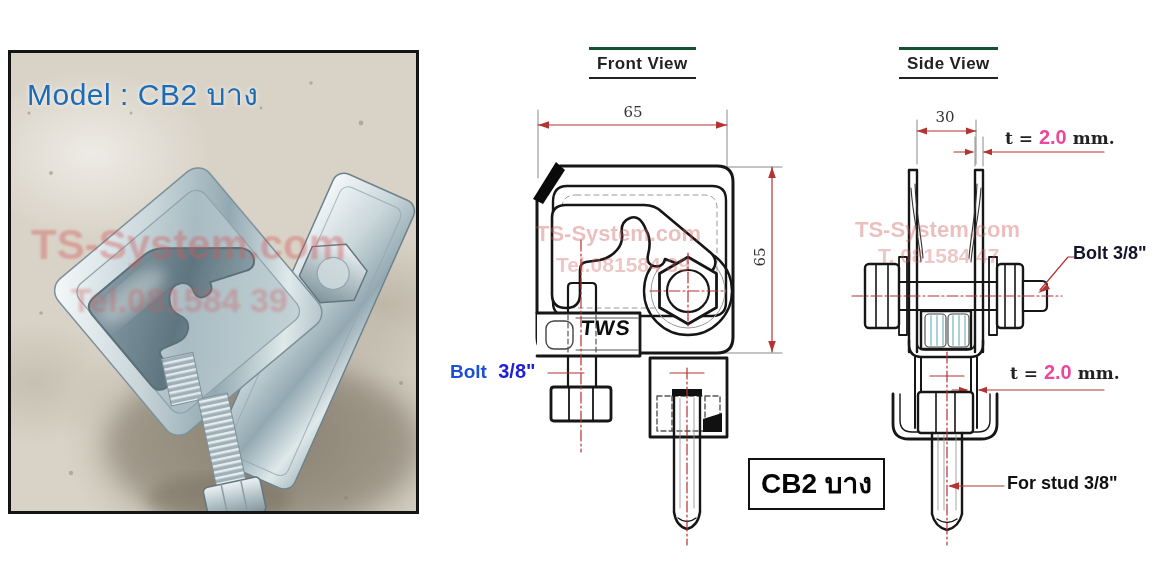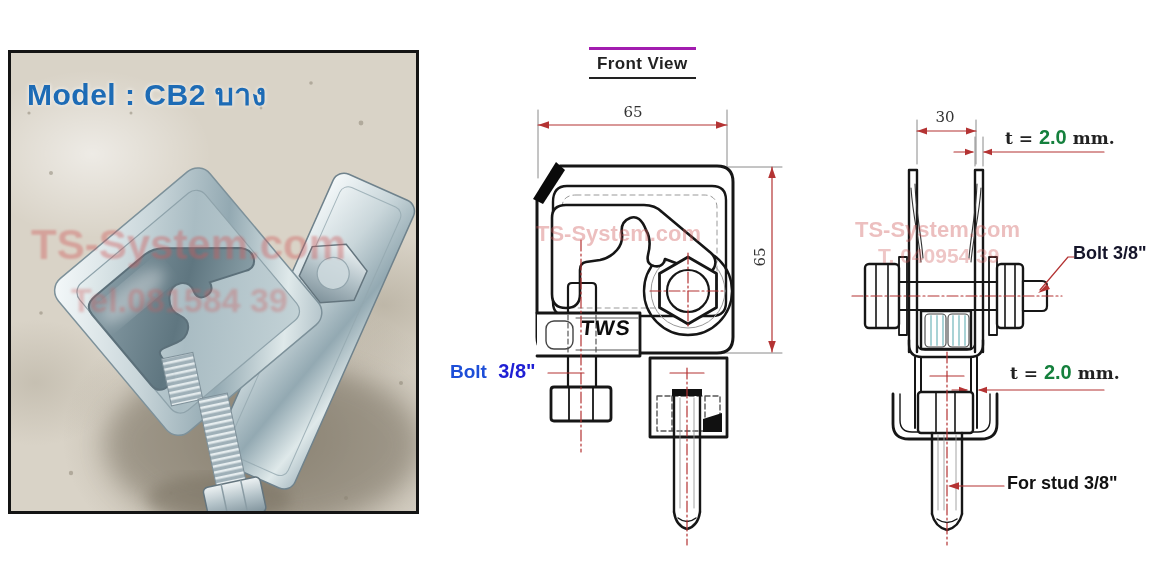--- a/index.html
+++ b/index.html
@@ -9,37 +9,37 @@
 
   
   #photo{position:absolute;left:8px;top:50px;width:405px;height:458px;border:3px solid #141414;
     background:
       radial-gradient(ellipse 170px 120px at 20% 22%, rgba(255,255,255,.55), rgba(255,255,255,0) 70%),
       radial-gradient(ellipse 300px 210px at 63% 84%, rgba(104,94,76,.50), rgba(104,94,76,0) 68%),
       radial-gradient(ellipse 150px 100px at 92% 55%, rgba(120,110,88,.28), rgba(120,110,88,0) 70%),
       radial-gradient(ellipse 120px 90px at 6% 72%, rgba(130,122,102,.22), rgba(130,122,102,0) 70%),
       #d9d3c7;
     overflow:hidden;}
-  .model-label{position:absolute;left:16px;top:18px;font-size:30px;font-weight:bold;color:#1d6bb5;
+  .model-label{position:absolute;left:16px;top:18px;font-size:30px;font-weight:normal;color:#1d6bb5;
     letter-spacing:.5px;text-shadow:0 0 4px rgba(255,255,255,.9);white-space:nowrap;}
   .wm{color:#cf5a5a;font-weight:bold;white-space:nowrap;pointer-events:none;}
   .wm-photo1{left:20px;top:168px;font-size:42px;opacity:.40;filter:blur(1.2px);}
   .wm-photo2{left:60px;top:228px;font-size:34px;opacity:.35;filter:blur(1.4px);}
   .wm-d1{font-size:22px;opacity:.38;filter:blur(.6px);}
   .wm-d2{font-size:21px;opacity:.34;filter:blur(.7px);}
 
   
   .view-title{position:absolute;font-size:17px;font-weight:bold;color:#222;letter-spacing:.4px;
-    border-top:3px solid #a21caf;border-bottom:2px solid #222;padding:4px 8px 3px 8px;white-space:nowrap;}
+    border-top:3px solid #14532d;border-bottom:2px solid #222;padding:4px 8px 3px 8px;white-space:nowrap;}
   .dim{position:absolute;font-family:"DejaVu Serif",serif;font-size:15px;color:#333;text-align:center;}
   .lbl{position:absolute;font-weight:bold;white-space:nowrap;}
   .lbl .dark{color:#1d4ed8;}
   .lbl .blue{color:#1f1fd4;}
   .tlabel{position:absolute;font-family:"DejaVu Serif",serif;font-weight:bold;color:#222;white-space:nowrap;font-size:17px;}
-  .tlabel .blue{color:#15803d;font-size:20px;font-family:"Liberation Sans",sans-serif;}
+  .tlabel .blue{color:#ec4899;font-size:20px;font-family:"Liberation Sans",sans-serif;}
   .cb2-box{position:absolute;left:748px;top:458px;width:133px;height:48px;border:2.5px solid #111;
     background:#fff;text-align:center;line-height:48px;font-size:28px;font-weight:bold;color:#050505;white-space:nowrap;}
   .tws{position:absolute;left:581px;top:316px;font-size:21px;font-weight:900;color:#0d0d0d;
     letter-spacing:1px;transform:skewX(-6deg);}
 </style>
 </head>
 <body>
 
 <div class="stage">
 
@@ -269,20 +269,21 @@
         <path d="M950,486 H1004"></path>
       </g>
       <g fill="#b43333" stroke="none">
         <path d="M1038,293 l9,-9 l3,5 z"></path>
         <path d="M948,486 l11,-3.8 v7.6 z"></path>
       </g>
     </g>
   </svg>
 
   <div class="view-title" style="left:589px;top:47px">Front View</div>
+  <div class="view-title" style="left:899px;top:47px">Side View</div>
 
   <div class="dim" style="left:613px;top:103px;width:40px">65</div>
   <div class="dim" style="left:742px;top:248px;width:36px;transform:rotate(-90deg)">65</div>
   <div class="dim" style="left:927px;top:108px;width:36px">30</div>
 
   <div class="lbl" style="left:450px;top:360px;font-size:19px">
     <span class="dark">Bolt</span>
     <span class="blue" style="font-size:20px;margin-left:6px">3/8"</span>
   </div>
 
@@ -291,18 +292,20 @@
   </div>
   <div class="tlabel" style="left:1010px;top:361px">
     <span>t = </span><span class="blue">2.0</span><span> mm.</span>
   </div>
 
   <div class="lbl" style="left:1073px;top:243px;font-size:18px;color:#15152a">Bolt 3/8"</div>
   <div class="lbl" style="left:1007px;top:473px;font-size:18px;color:#111">For stud 3/8"</div>
 
   <div class="tws">TWS</div>
 
+  <div class="cb2-box">CB2 บาง</div>
 
   <div class="abs wm wm-d1" style="left:536px;top:221px">TS-System.com</div>
+  <div class="abs wm wm-d2" style="left:556px;top:253px">Tel.081584 39</div>
   <div class="abs wm wm-d1" style="left:855px;top:217px">TS-System.com</div>
-  <div class="abs wm wm-d2" style="left:878px;top:244px">T. 040954 39</div>
+  <div class="abs wm wm-d2" style="left:878px;top:244px">T. 081584 47</div>
 
 </div>
 
 </body></html>

